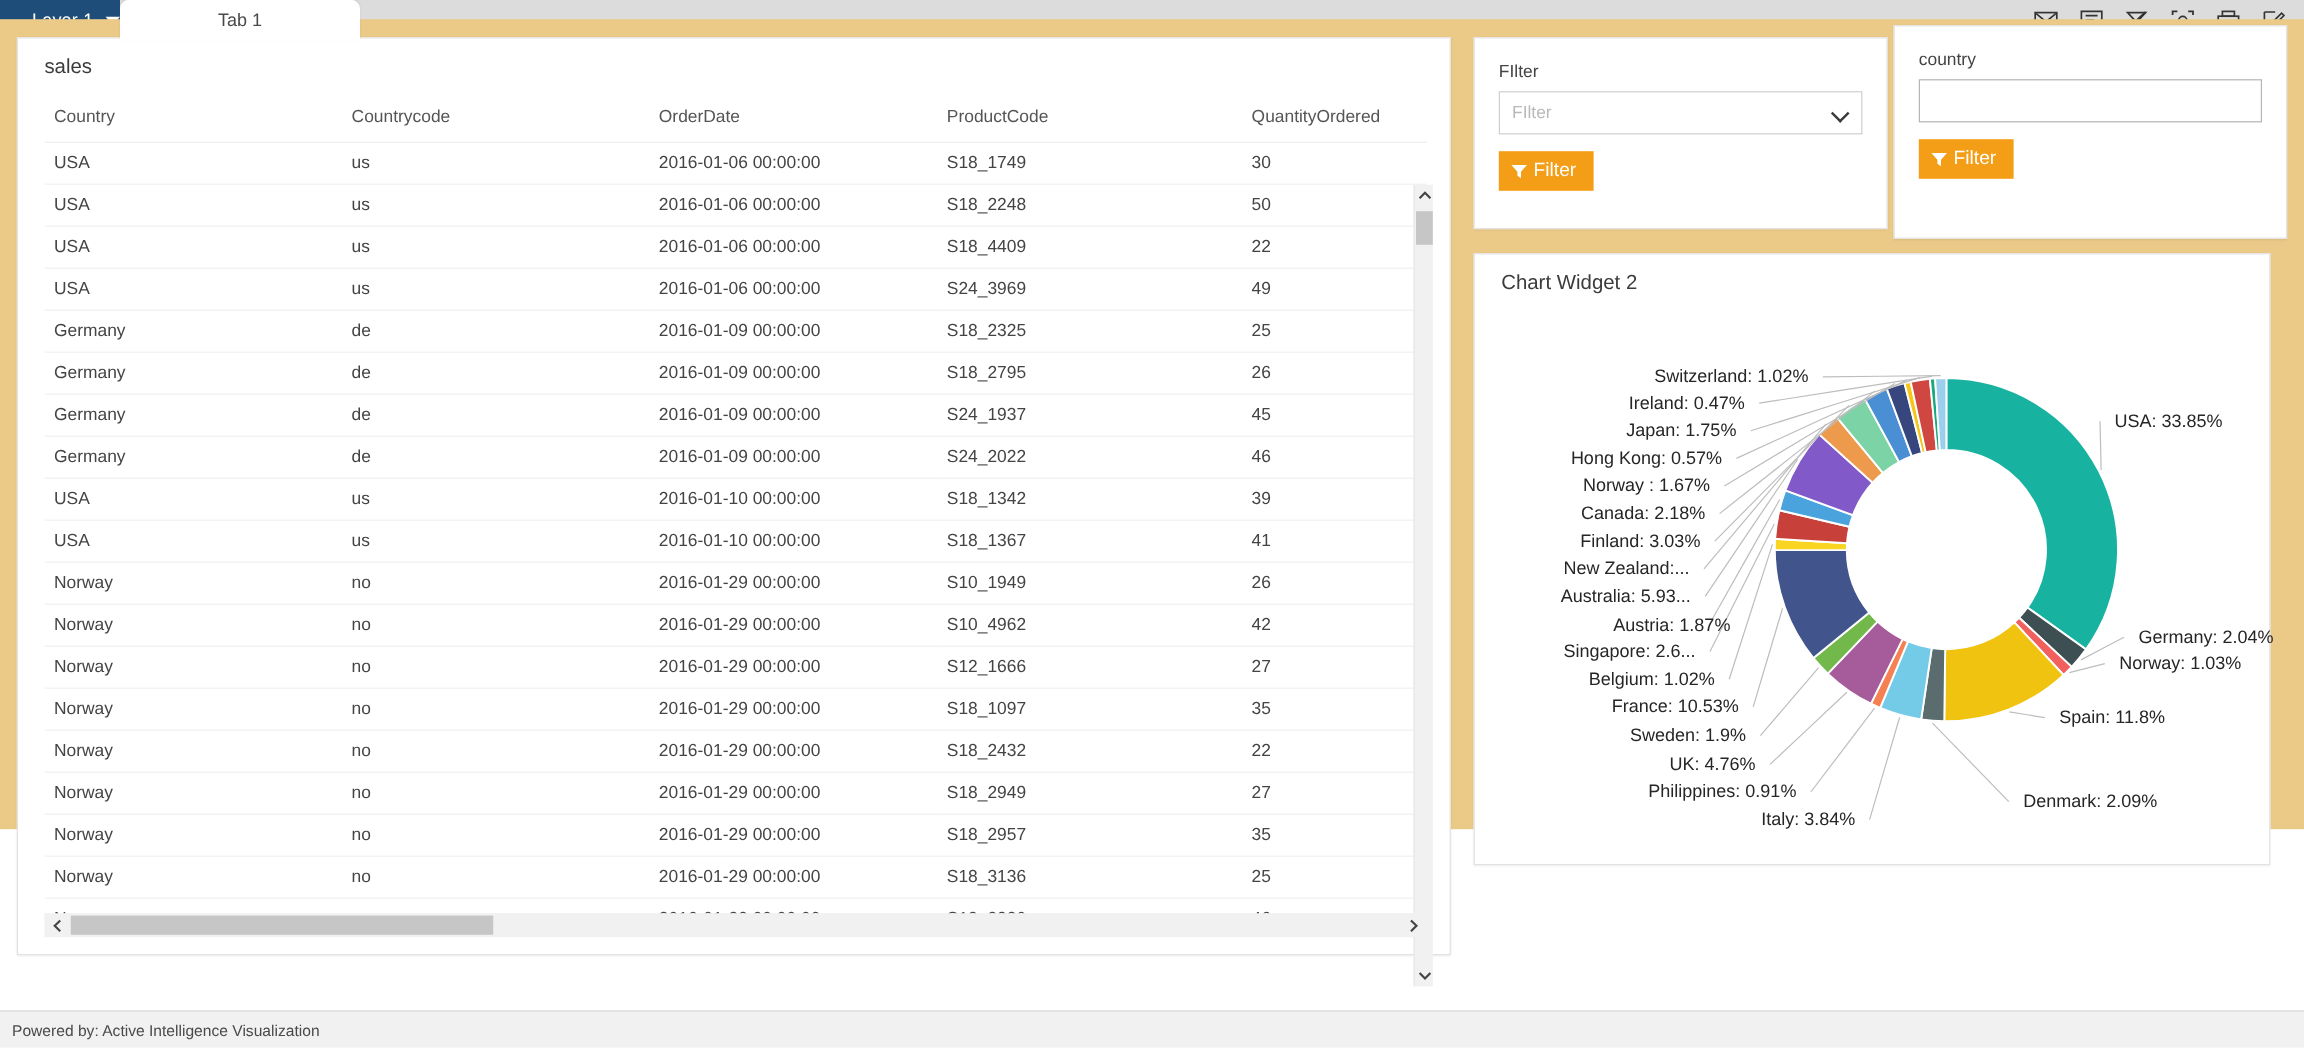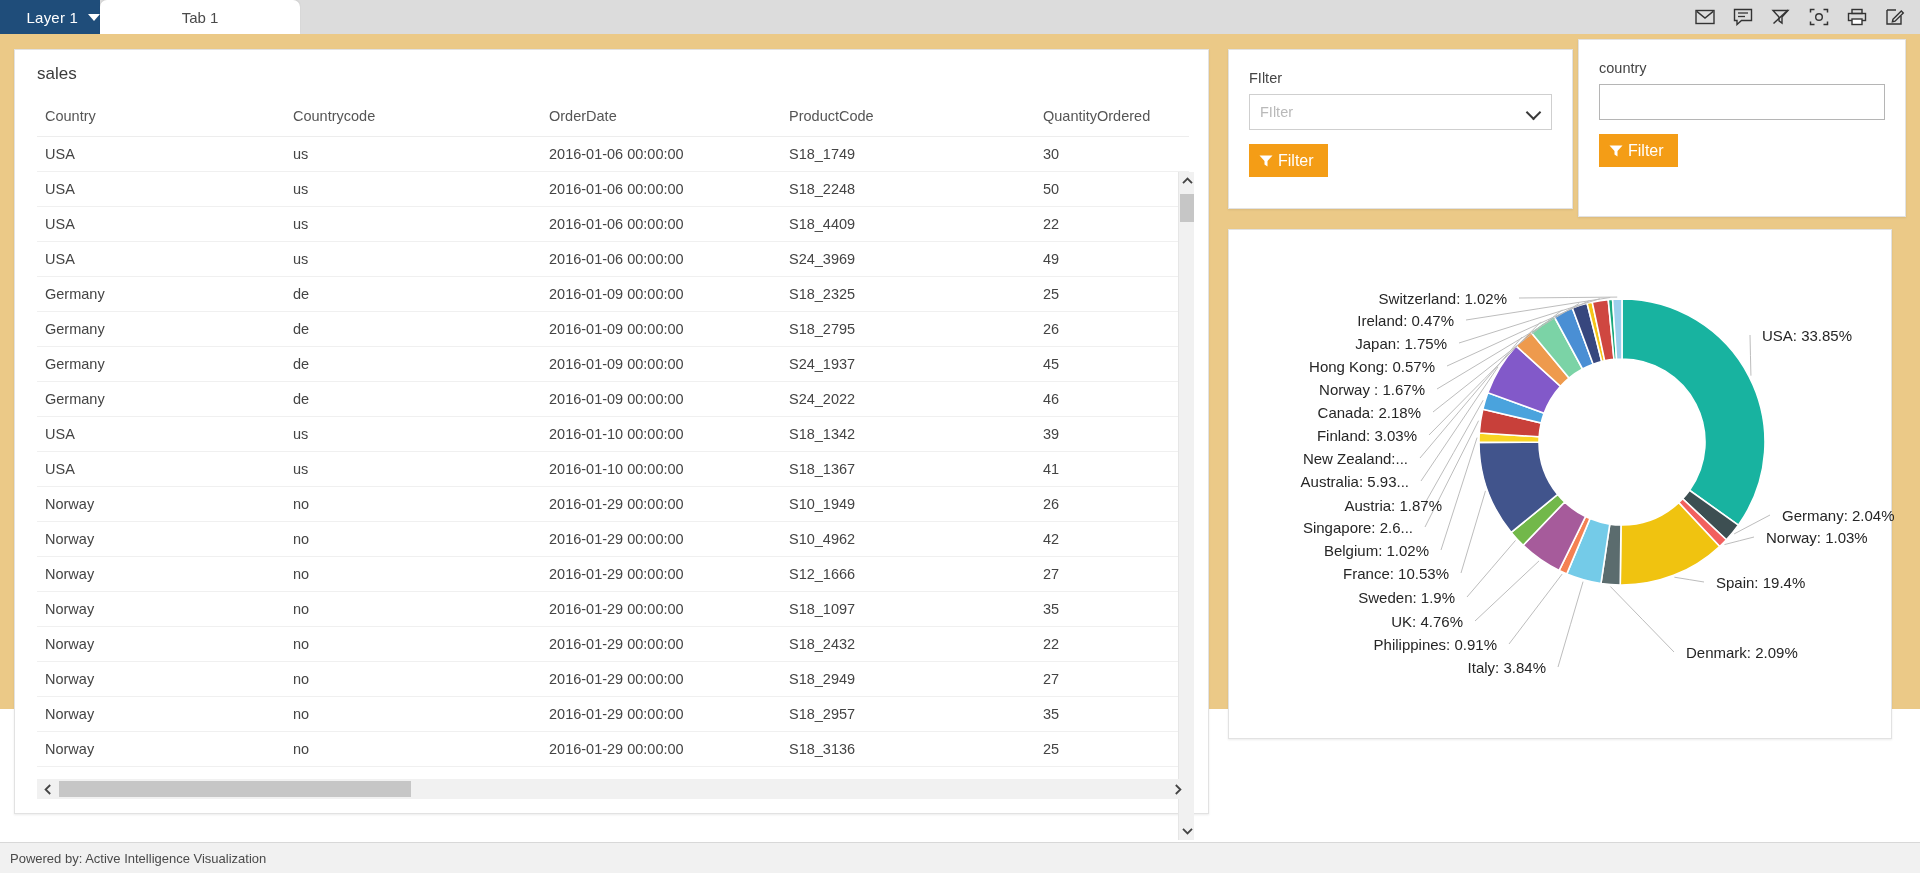--- a/index.html
+++ b/index.html
@@ -62,21 +62,21 @@
   }
   .tb-icon {
     width: 22px; height: 22px;
     display: flex; align-items: center; justify-content: center;
     cursor: pointer;
   }
   .tb-icon svg { display: block; }
 
   
   .canvas {
-    position: absolute; left: 0; top: 34px;
+    position: absolute; left: 0; top: 16px;
     width: 1920px; height: 675px;
     background: #ebc987;
   }
 
   
   .panel {
     position: absolute;
     background: #ffffff;
     border: 1px solid #e2e2e2;
     box-shadow: 0 1px 2px rgba(0,0,0,.08);
@@ -485,20 +485,21 @@
       <span class="funnel">
         <svg width="14" height="14" viewBox="0 0 14 14">
             <path d="M0.5 1.5h13l-5 5.6v5.4l-3-2.1v-3.3z" fill="#ffffff"></path>
           </svg>
       </span>
       <span>Filter</span>
     </button>
   </div>
 
   <div class="panel chart-widget">
+    <div class="chart-title">Chart Widget 2</div>
     <div class="chart-area" id="chart-area">
       <svg id="donut-svg" width="664" height="462">
           <path d="M393 69 A143 143 0 0 1 509.3442590351941 295.1445331308779 L460.5284860134343 260.25871503400606 A83 83 0 0 0 393 129 Z" fill="#18b3a0" stroke="#ffffff" stroke-width="1.6"></path>
           <polyline points="521.9371399005064,145.66589147145157 521.4685699502531,125.33294573572579 521,105" fill="none" stroke="#bdbdbd" stroke-width="1"></polyline>
           <path d="M509.3442590351941 295.1445331308779 A143 143 0 0 1 497.38308588781666 309.74032627598854 L453.58598691390756 268.73039916718216 A83 83 0 0 0 460.5284860134343 260.25871503400606 Z" fill="#3d4f52" stroke="#ffffff" stroke-width="1.6"></path>
           <polyline points="505.1516181086711,303.9076414429551 523.0758090543355,294.45382072147754 541,285" fill="none" stroke="#bdbdbd" stroke-width="1"></polyline>
           <path d="M497.38308588781666 309.74032627598854 A143 143 0 0 1 490.63892152655643 316.47794505603065 L449.6715418650642 272.6410450325213 A83 83 0 0 0 453.58598691390756 268.73039916718216 Z" fill="#f2605e" stroke="#ffffff" stroke-width="1.6"></path>
           <polyline points="495.48069130917895,314.58025106614224 510.2403456545895,310.7901255330711 525,307" fill="none" stroke="#bdbdbd" stroke-width="1"></polyline>
           <path d="M490.63892152655643 316.47794505603065 A143 143 0 0 1 391.24119265909815 354.9891834955973 L391.9791537811549 294.99372188905295 A83 83 0 0 0 449.6715418650642 272.6410450325213 Z" fill="#f0c310" stroke="#ffffff" stroke-width="1.6"></path>
           <polyline points="445.3851902233731,347.20647856246023 460.19259511168656,349.6032392812301 475,352" fill="none" stroke="#bdbdbd" stroke-width="1"></polyline>
@@ -535,21 +536,21 @@
           <path d="M363.22637372509365 72.13388123479581 A143 143 0 0 1 379.22827759080093 69.66469284859795 L385.00662265759775 129.38580074429112 A83 83 0 0 0 375.7188043299495 130.81896603138497 Z" fill="#cf4740" stroke="#ffffff" stroke-width="1.6"></path>
           <polyline points="370.8873485459806,68.69602013316918 300.4436742729903,90.84801006658459 230,113" fill="none" stroke="#bdbdbd" stroke-width="1"></polyline>
           <path d="M379.22827759080093 69.66469284859795 A143 143 0 0 1 383.5646033390694 69.31162174216536 L387.52351102897035 129.18087136083722 A83 83 0 0 0 385.00662265759775 129.38580074429112 Z" fill="#1aa97d" stroke="#ffffff" stroke-width="1.6"></path>
           <polyline points="381.2327913176464,67.47826184332703 309.1163956588232,78.73913092166352 237,90" fill="none" stroke="#bdbdbd" stroke-width="1"></polyline>
           <path d="M383.5646033390694 69.31162174216536 A143 143 0 0 1 393 69 L393 129 A83 83 0 0 0 387.52351102897035 129.18087136083722 Z" fill="#9ccfec" stroke="#ffffff" stroke-width="1.6"></path>
           <polyline points="388.21371162640634,67.07901655176087 339.1068558132032,67.53950827588044 290,68" fill="none" stroke="#bdbdbd" stroke-width="1"></polyline>
         </svg>
     <div class="plabel r" style="left: 533px; top: 105px;">USA: 33.85%</div>
         <div class="plabel r" style="left: 553px; top: 285px;">Germany: 2.04%</div>
         <div class="plabel r" style="left: 537px; top: 307px;">Norway: 1.03%</div>
-        <div class="plabel r" style="left: 487px; top: 352px;">Spain: 19.4%</div>
+        <div class="plabel r" style="left: 487px; top: 352px;">Spain: 11.8%</div>
         <div class="plabel r" style="left: 457px; top: 422px;">Denmark: 2.09%</div>
         <div class="plabel l" style="left: 317px; top: 437px;">Italy: 3.84%</div>
         <div class="plabel l" style="left: 268px; top: 414px;">Philippines: 0.91%</div>
         <div class="plabel l" style="left: 234px; top: 391px;">UK: 4.76%</div>
         <div class="plabel l" style="left: 226px; top: 367px;">Sweden: 1.9%</div>
         <div class="plabel l" style="left: 220px; top: 343px;">France: 10.53%</div>
         <div class="plabel l" style="left: 200px; top: 320px;">Belgium: 1.02%</div>
         <div class="plabel l" style="left: 184px; top: 297px;">Singapore: 2.6...</div>
         <div class="plabel l" style="left: 183px; top: 275px; margin-left: 30px;">Austria: 1.87%</div>
         <div class="plabel l" style="left: 180px; top: 251px;">Australia: 5.93...</div>

